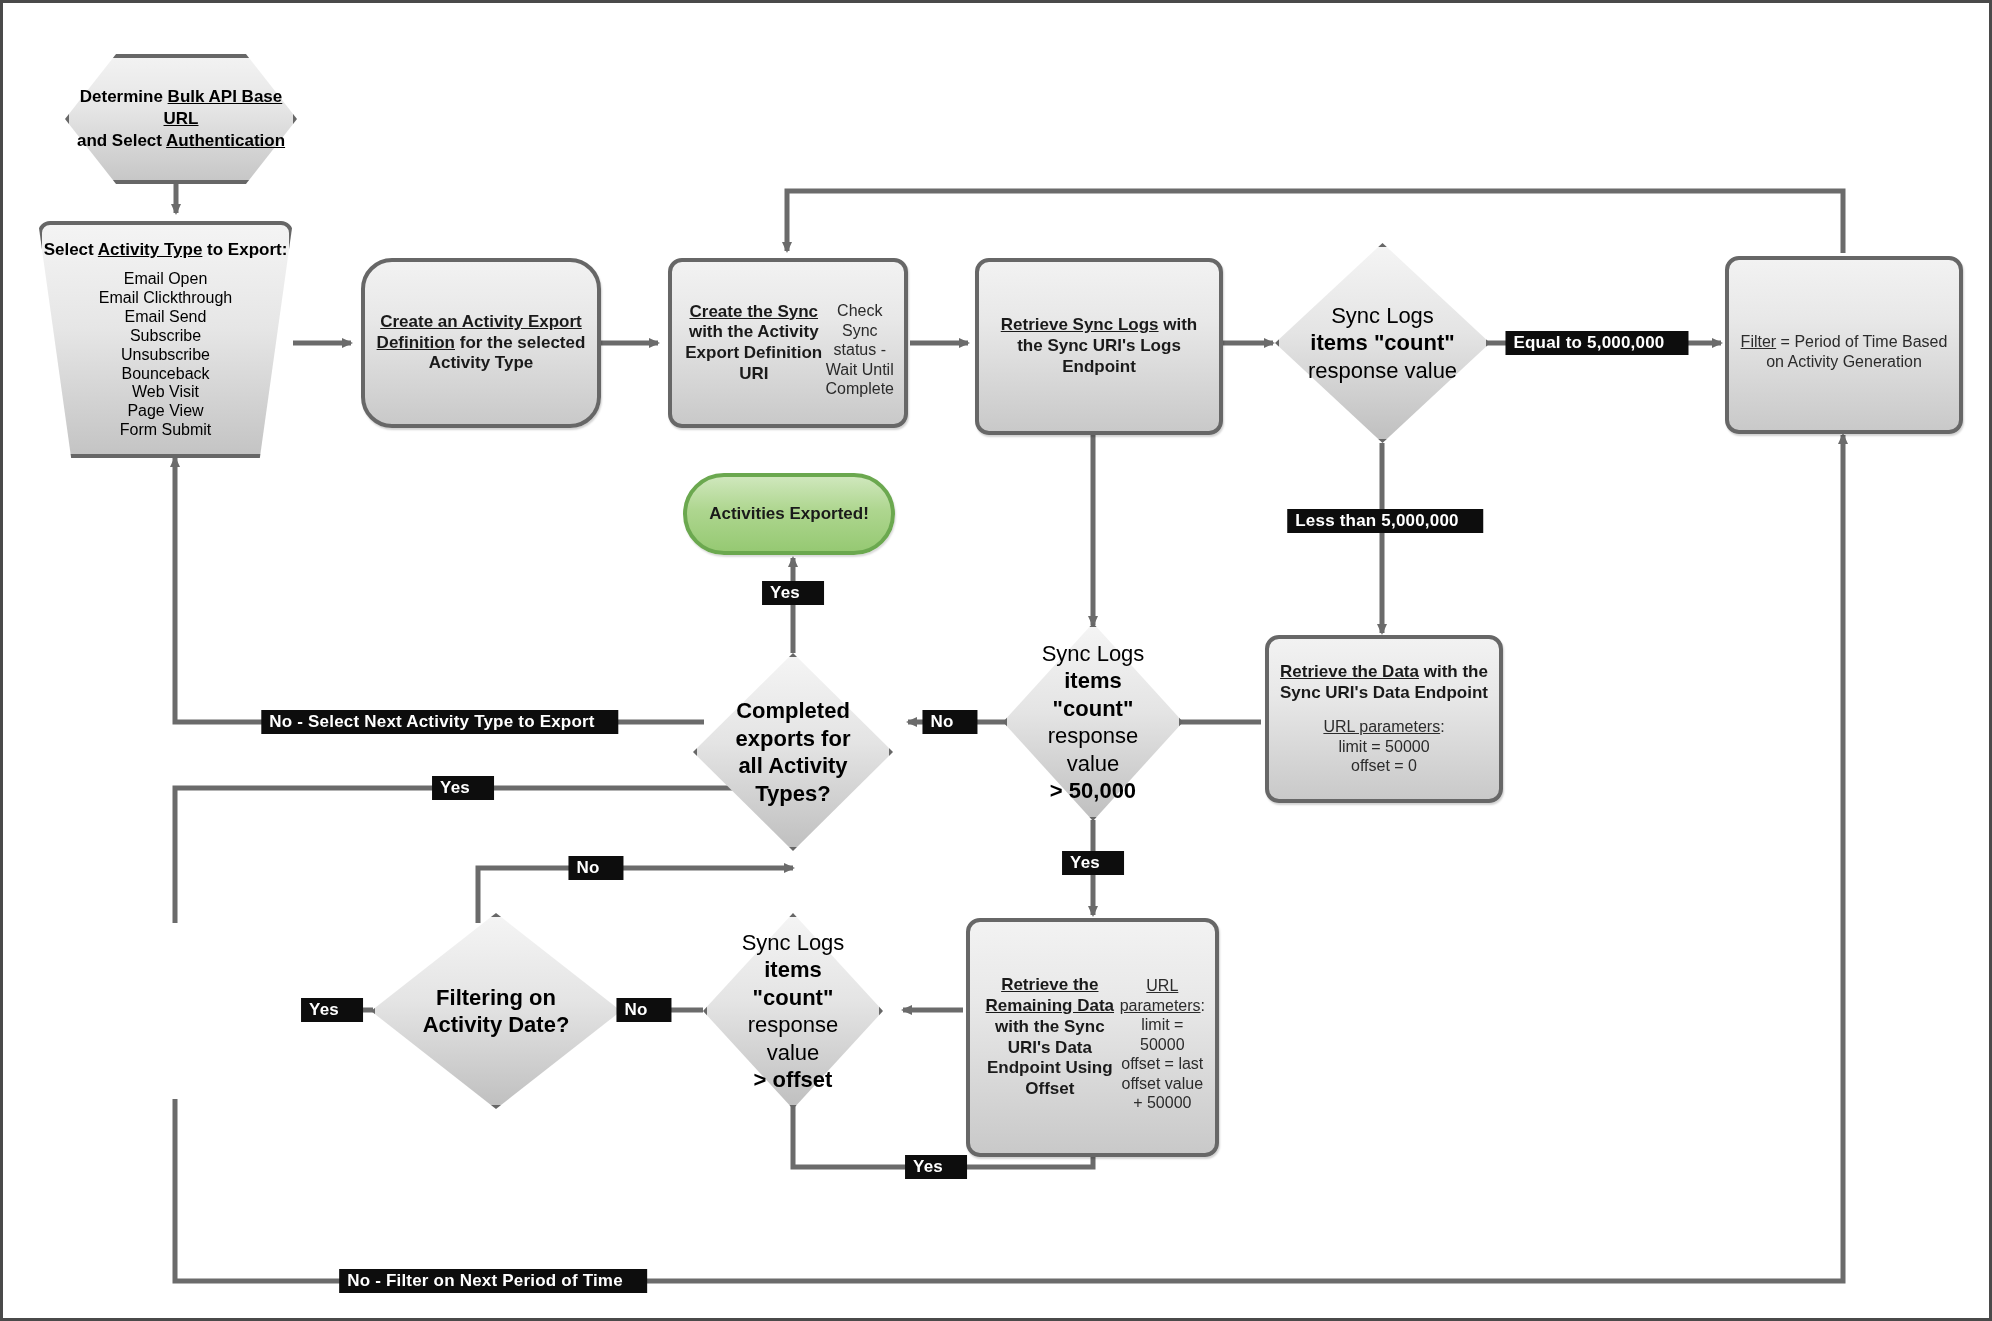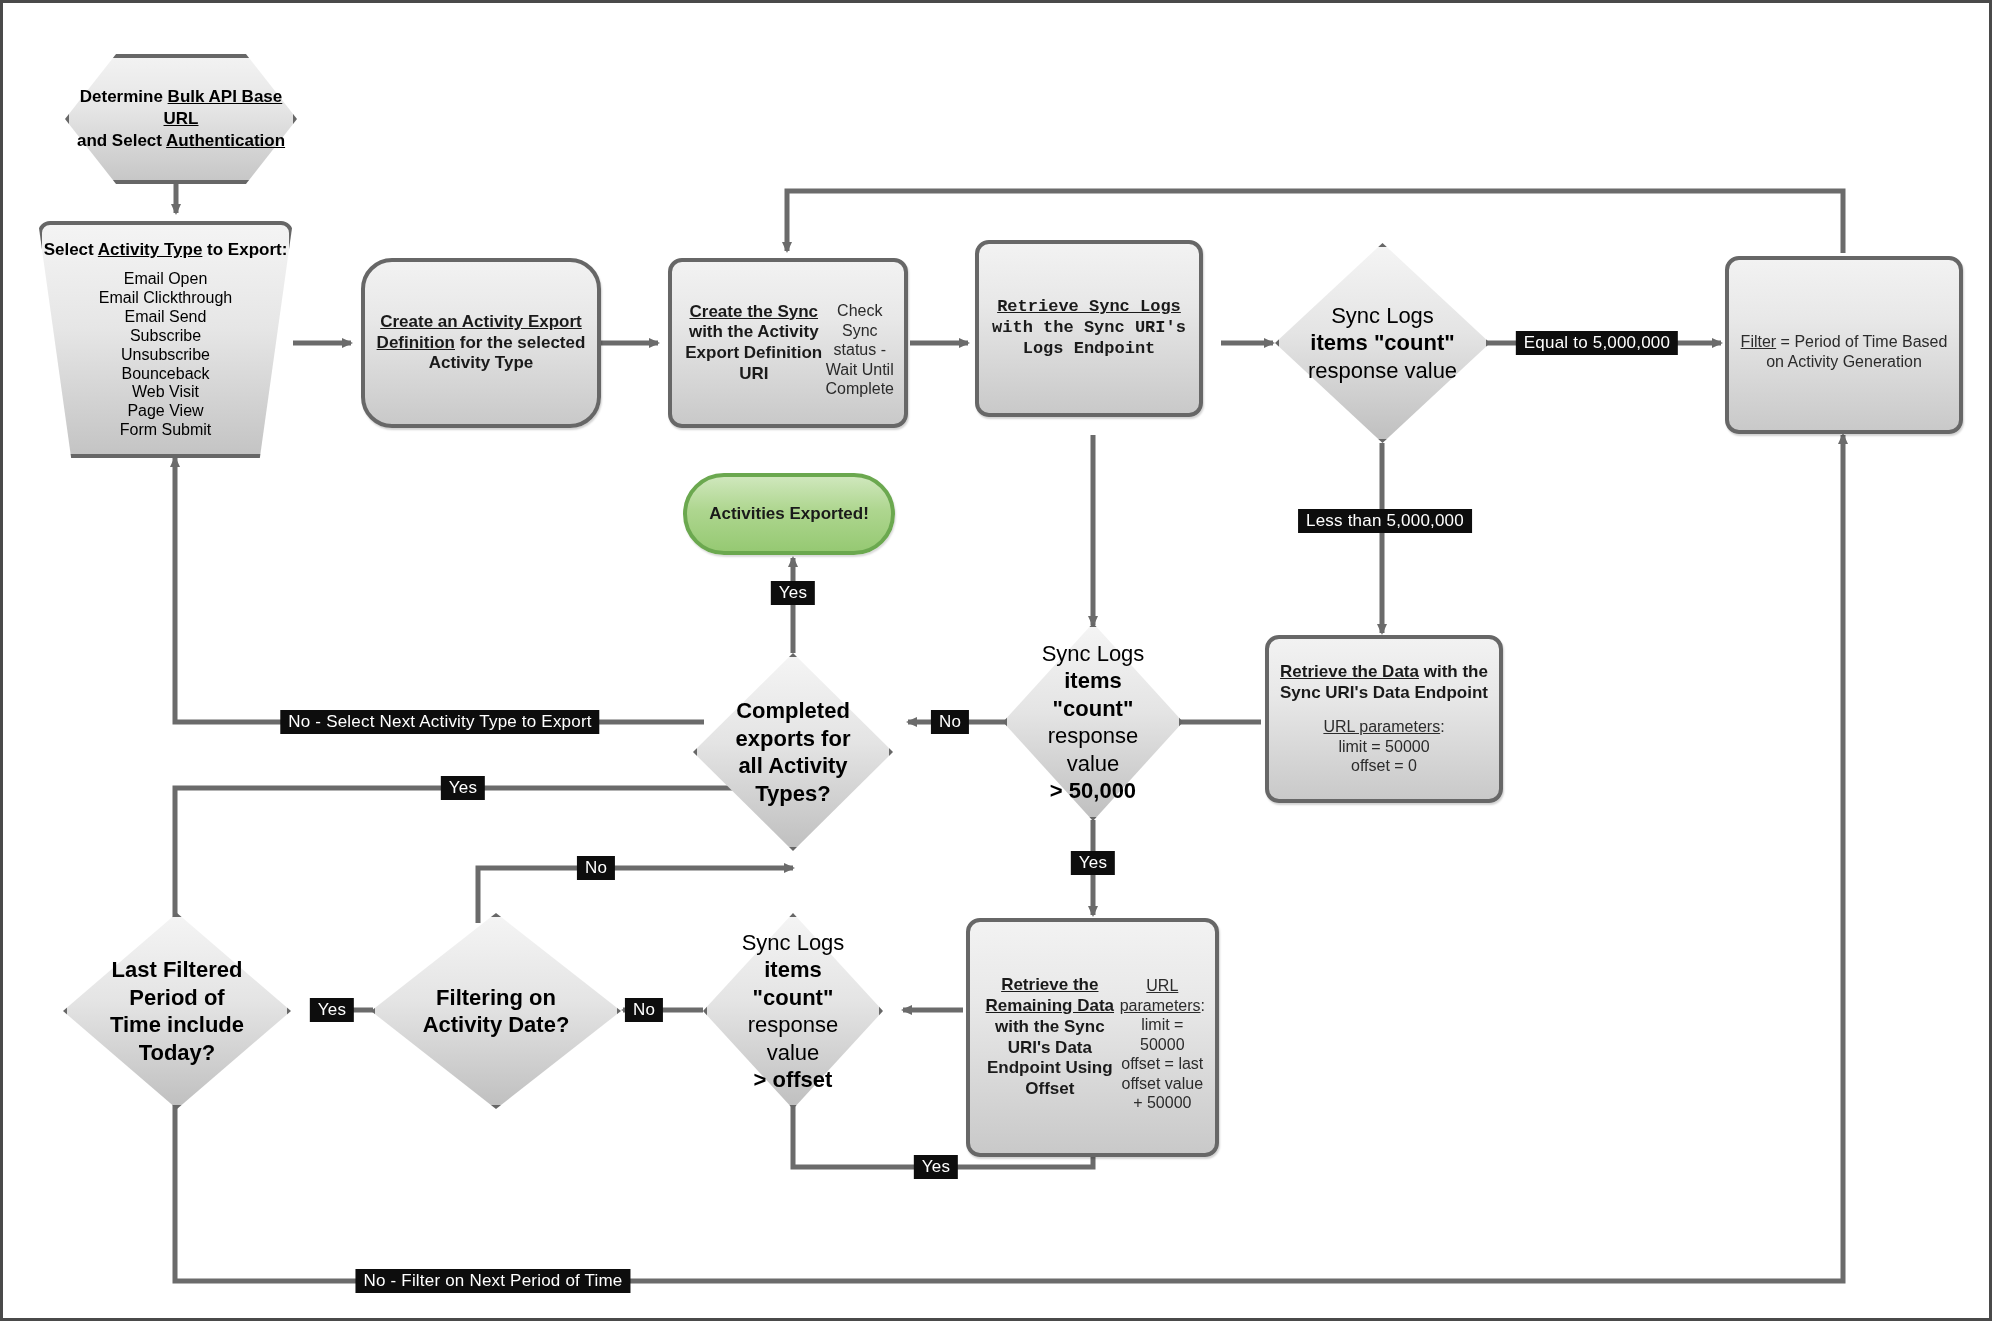--- a/index.html
+++ b/index.html
@@ -143,23 +143,23 @@
     color: #1a1a1a;
     box-sizing: border-box;
     box-shadow: 1px 2px 2px rgba(0,0,0,0.15);
   }
 
   
   .elabel {
     position: absolute;
     background: #0d0d0d;
     color: #ffffff;
-    font-weight: normal;
+    font-weight: bold;
     font-size: 17px;
-    padding: 3px 8px 4px 8px;
+    padding: 3px 24px 4px 8px;
     white-space: nowrap;
     line-height: 1;
     z-index: 6;
     transform: translate(-50%, -50%);
     letter-spacing: 0.2px;
   }
 </style>
 </head>
 <body>
 
@@ -254,21 +254,21 @@
   <div class="node proc" style="left:665px; top:255px; width:240px; height:170px; ">
     <div class="txt-main">
       <u>Create the Sync</u><span> with the Activity Export Definition URI</span>
     </div>
     <div class="txt-sub" style="margin-top:14px;">
       <div>Check Sync status -</div>
       <div>Wait Until Complete</div>
     </div>
   </div>
 
-  <div class="node proc" style="left:972px; top:237px; width:228px; height:177px;font-family:Liberation Mono, monospace;">
+  <div class="node proc" style="left:972px; top:255px; width:248px; height:177px;">
     <div class="txt-main">
       <u>Retrieve Sync Logs</u><span> with the Sync URI's Logs Endpoint</span>
     </div>
   </div>
 
   <div class="dwrap" style="left:1272px; top:240px; width:215px; height:200px;">
     <div class="dbg"></div>
     <div class="dlabel">
       <div>Sync Logs</div>
       <div class="b">items "count"</div>
@@ -336,27 +336,20 @@
     </div>
   </div>
 
   <div class="dwrap" style="left:368px; top:910px; width:250px; height:196px;">
     <div class="dbg"></div>
     <div class="dlabel">
       <div class="b">Filtering on Activity Date?</div>
     </div>
   </div>
 
-  <div class="dwrap" style="left:60px; top:910px; width:228px; height:196px;">
-    <div class="dbg"></div>
-    <div class="dlabel">
-      <div class="b">Last Filtered Period of</div>
-      <div class="b">Time include Today?</div>
-    </div>
-  </div>
 
   <div class="elabel" style="left:1594px; top:340px;">Equal to 5,000,000</div>
   <div class="elabel" style="left:1382px; top:518px;">Less than 5,000,000</div>
   <div class="elabel" style="left:790px; top:590px;">Yes</div>
   <div class="elabel" style="left:947px; top:719px;">No</div>
   <div class="elabel" style="left:437px; top:719px;">No - Select Next Activity Type to Export</div>
   <div class="elabel" style="left:460px; top:785px;">Yes</div>
   <div class="elabel" style="left:593px; top:865px;">No</div>
   <div class="elabel" style="left:1090px; top:860px;">Yes</div>
   <div class="elabel" style="left:641px; top:1007px;">No</div>

